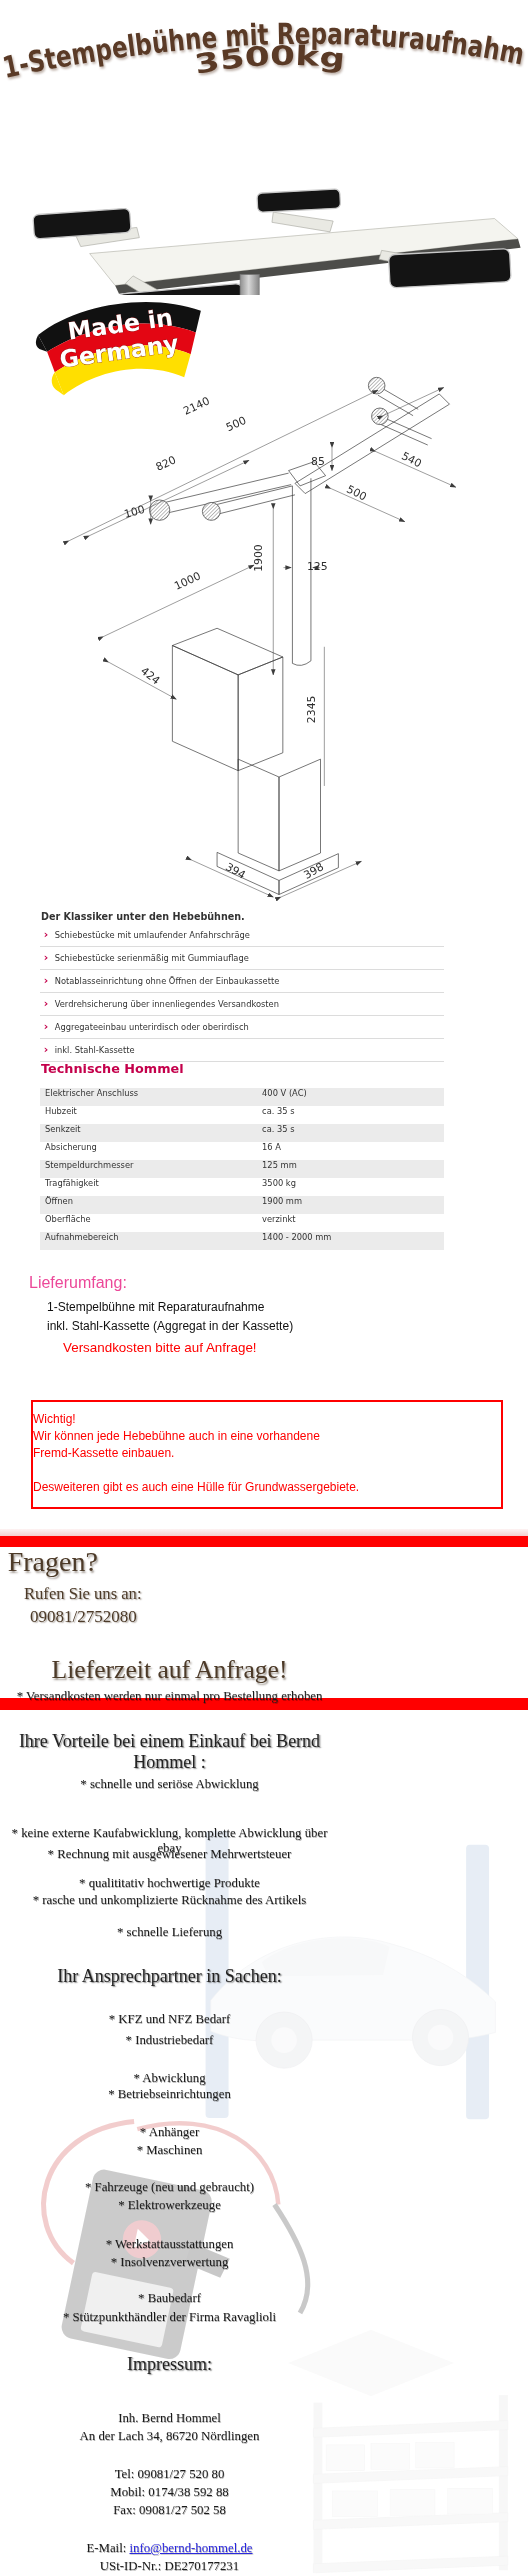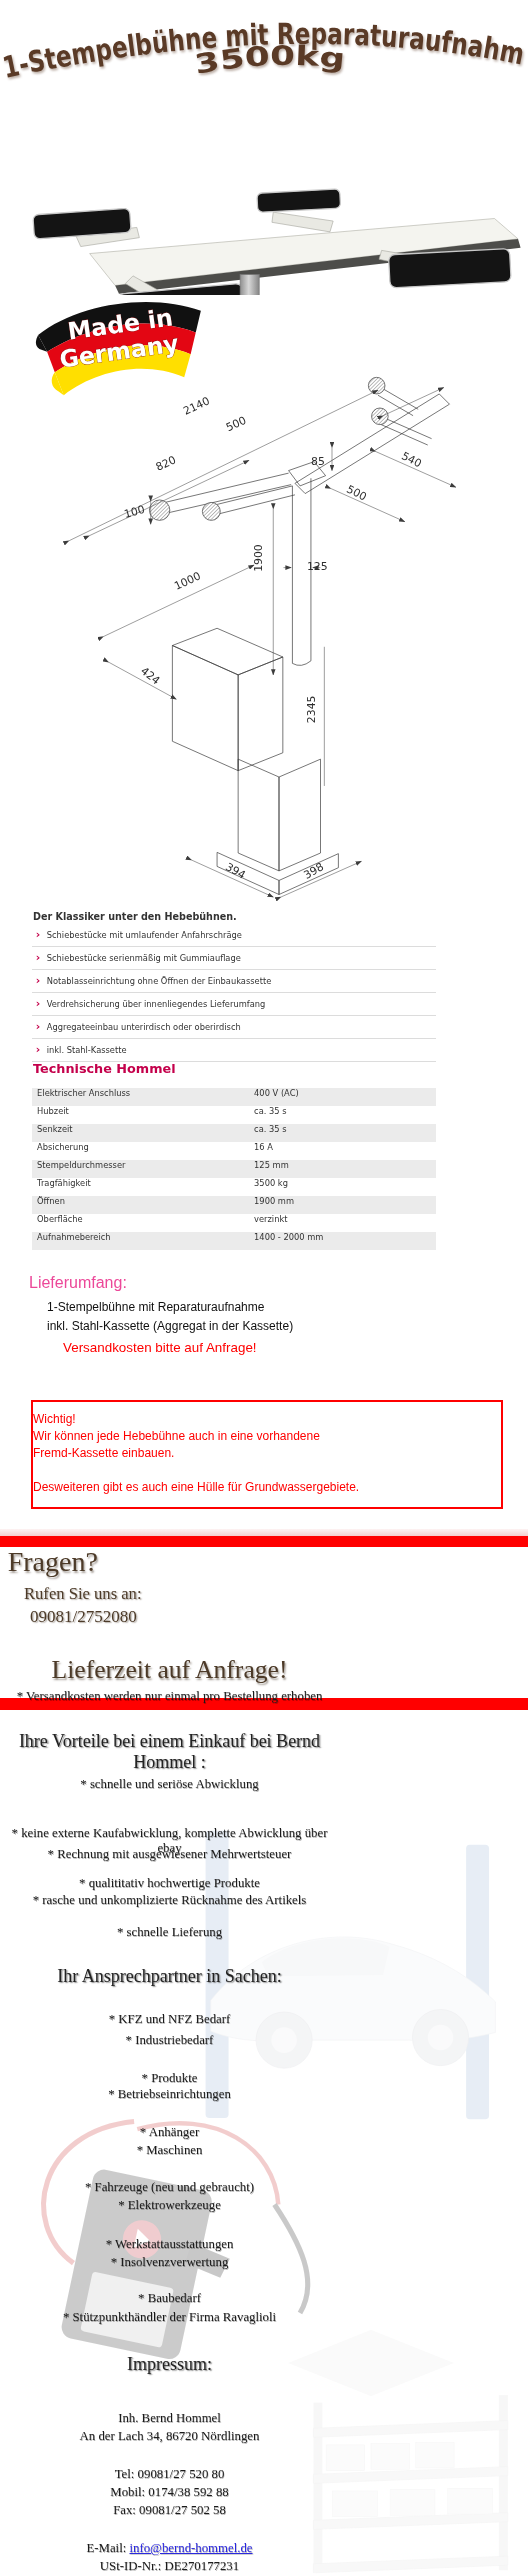--- a/index.html
+++ b/index.html
@@ -1,18 +1,18 @@
 <!DOCTYPE html>
 <html style="font-size:10.2px"><head>
 <meta charset="utf-8">
 <style>
   html,body{margin:0;padding:0;background:#ffffff;}
   #page{position:relative;width:528px;height:2576px;margin:0 auto;background:#fff;overflow:hidden;}
   .abs{position:absolute;}
-  .sans{font-family:"DejaVu Sans","Liberation Sans",sans-serif;}
+  .sans{font-family:"DejaVu Sans","Liberation Sans",sans-serif;margin-left:8px;}
   .arial{font-family:"Liberation Sans",sans-serif;}
   .serif{font-family:"Liberation Serif","DejaVu Serif",serif;text-align:center;}
 
   
   .classic-head{left:33px;top:911px;font-size:9.6px;font-weight:bold;color:#333;}
   .classic-list{left:32px;top:924px;width:404px;}
   .classic-item{height:22px;border-bottom:0.6px solid #dcdcdc;display:flex;align-items:center;}
   .classic-item .chev{color:#c4004b;font-weight:bold;font-size:11px;margin:0 6.4px 1.3px 3.8px;}
   .classic-item .lbl{font-size:8.3px;color:#333;}
 
@@ -199,21 +199,21 @@
     <div class="classic-item">
       <span class="chev">›</span>
       <span class="lbl">Schiebestücke serienmäßig mit Gummiauflage</span>
       </div>
     <div class="classic-item">
       <span class="chev">›</span>
       <span class="lbl">Notablasseinrichtung ohne Öffnen der Einbaukassette</span>
       </div>
     <div class="classic-item">
       <span class="chev">›</span>
-      <span class="lbl">Verdrehsicherung über innenliegendes Lieferumfang</span>
+      <span class="lbl">Verdrehsicherung über innenliegendes Versandkosten</span>
       </div>
     <div class="classic-item">
       <span class="chev">›</span>
       <span class="lbl">Aggregateeinbau unterirdisch oder oberirdisch</span>
       </div>
     <div class="classic-item">
       <span class="chev">›</span>
       <span class="lbl">inkl. Stahl-Kassette</span>
       </div>
   </div>
@@ -326,21 +326,21 @@
   <div class="abs serif bcol s-line" style="top:1689px">* Versandkosten werden nur einmal pro Bestellung erhoben</div>
   <div class="abs serif bcol s-line" style="top:1826px">* keine externe Kaufabwicklung, komplette Abwicklung über ebay</div>
   <div class="abs serif bcol s-line" style="top:1847px">* Rechnung mit ausgewiesener Mehrwertsteuer</div>
   <div class="abs serif bcol s-line" style="top:1876px">* qualititativ hochwertige Produkte</div>
   <div class="abs serif bcol s-line" style="top:1893px">* rasche und unkomplizierte Rücknahme des Artikels</div>
   <div class="abs serif bcol s-line" style="top:1925px">* schnelle Lieferung</div>
 
   <div class="abs serif bcol sec-head" style="top:1966px">Ihr Ansprechpartner in Sachen:</div>
   <div class="abs serif bcol s-line" style="top:2012px">* KFZ und NFZ Bedarf</div>
   <div class="abs serif bcol s-line" style="top:2033px">* Industriebedarf</div>
-  <div class="abs serif bcol s-line" style="top:2071px">* Produkte</div>
+  <div class="abs serif bcol s-line" style="top:2071px">* Abwicklung</div>
   <div class="abs serif bcol s-line" style="top:2087px">* Betriebseinrichtungen</div>
   <div class="abs serif bcol s-line" style="top:2125px">* Anhänger</div>
   <div class="abs serif bcol s-line" style="top:2143px">* Maschinen</div>
   <div class="abs serif bcol s-line" style="top:2180px">* Fahrzeuge (neu und gebraucht)</div>
   <div class="abs serif bcol s-line" style="top:2198px">* Elektrowerkzeuge</div>
   <div class="abs serif bcol s-line" style="top:2237px">* Werkstattausstattungen</div>
   <div class="abs serif bcol s-line" style="top:2255px">* Insolvenzverwertung</div>
   <div class="abs serif bcol s-line" style="top:2291px">* Baubedarf</div>
   <div class="abs serif bcol s-line" style="top:2310px">* Stützpunkthändler der Firma Ravaglioli</div>
 

